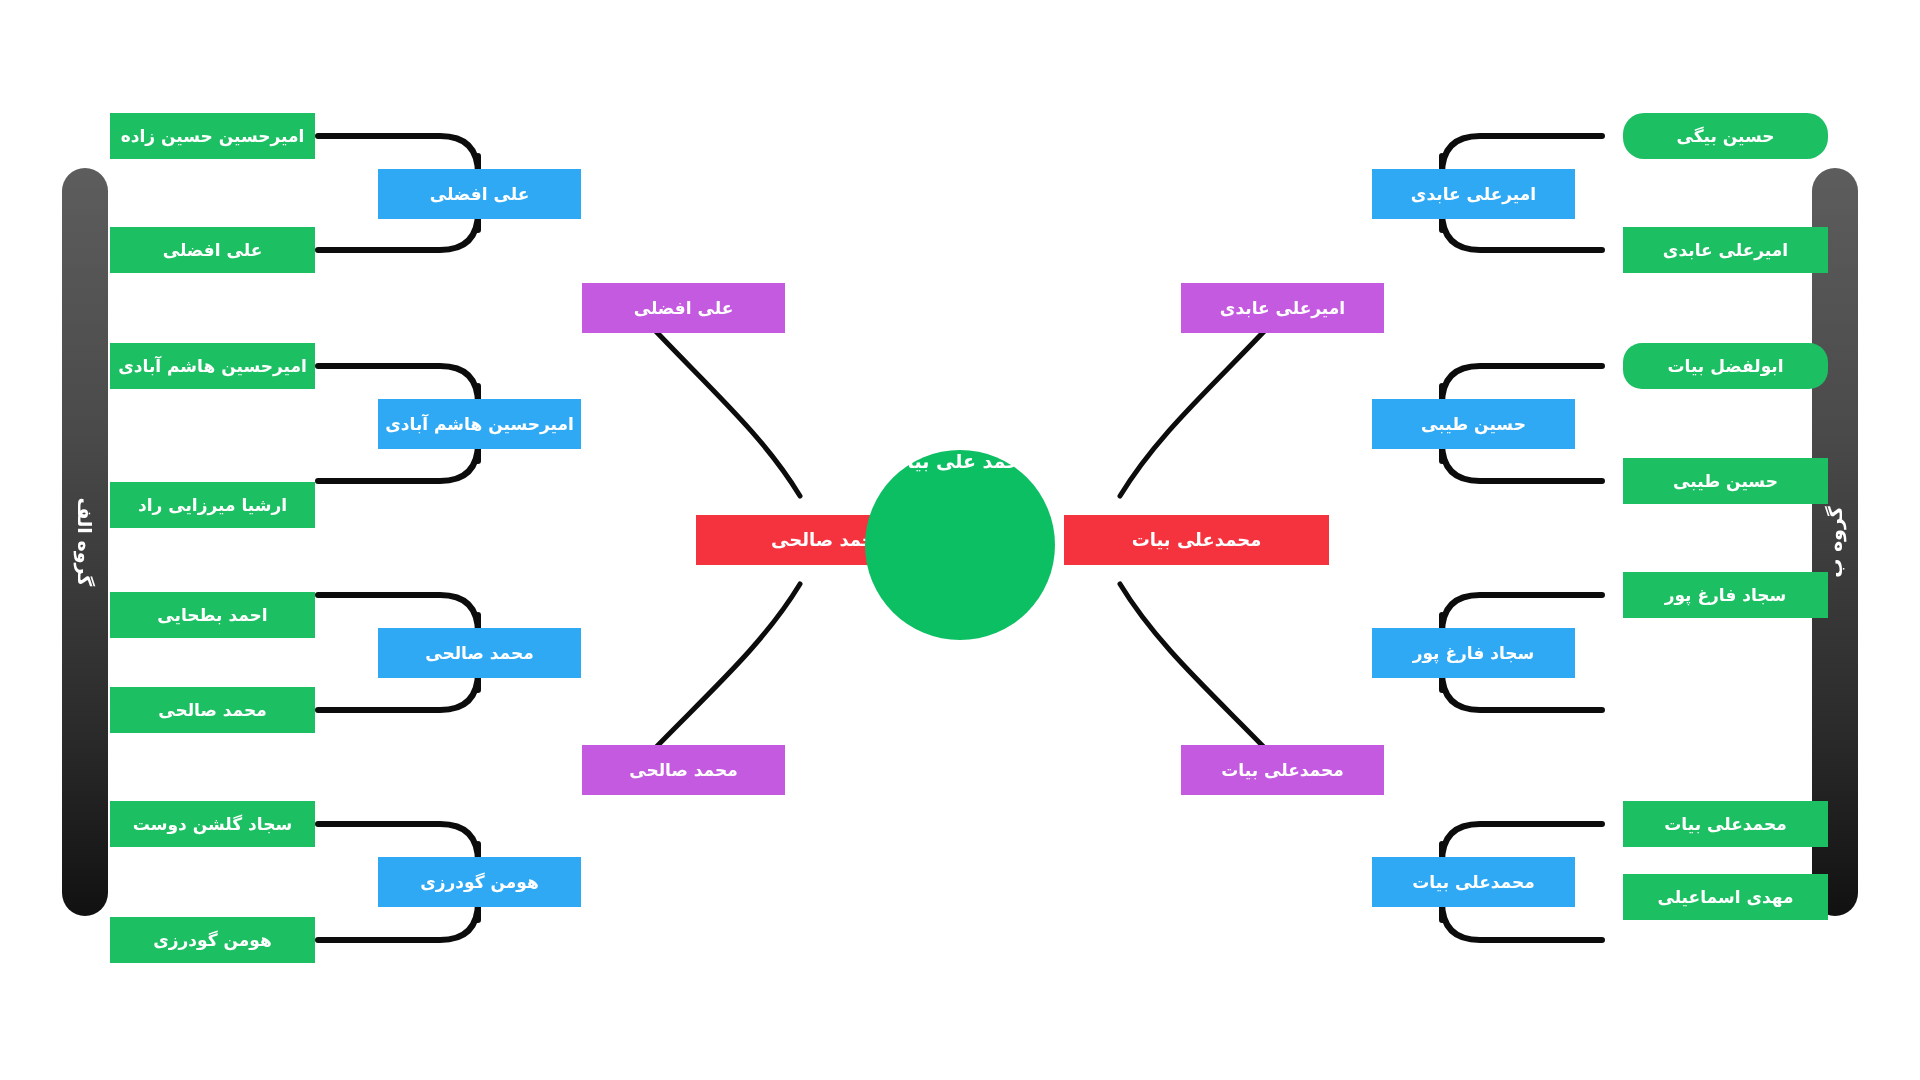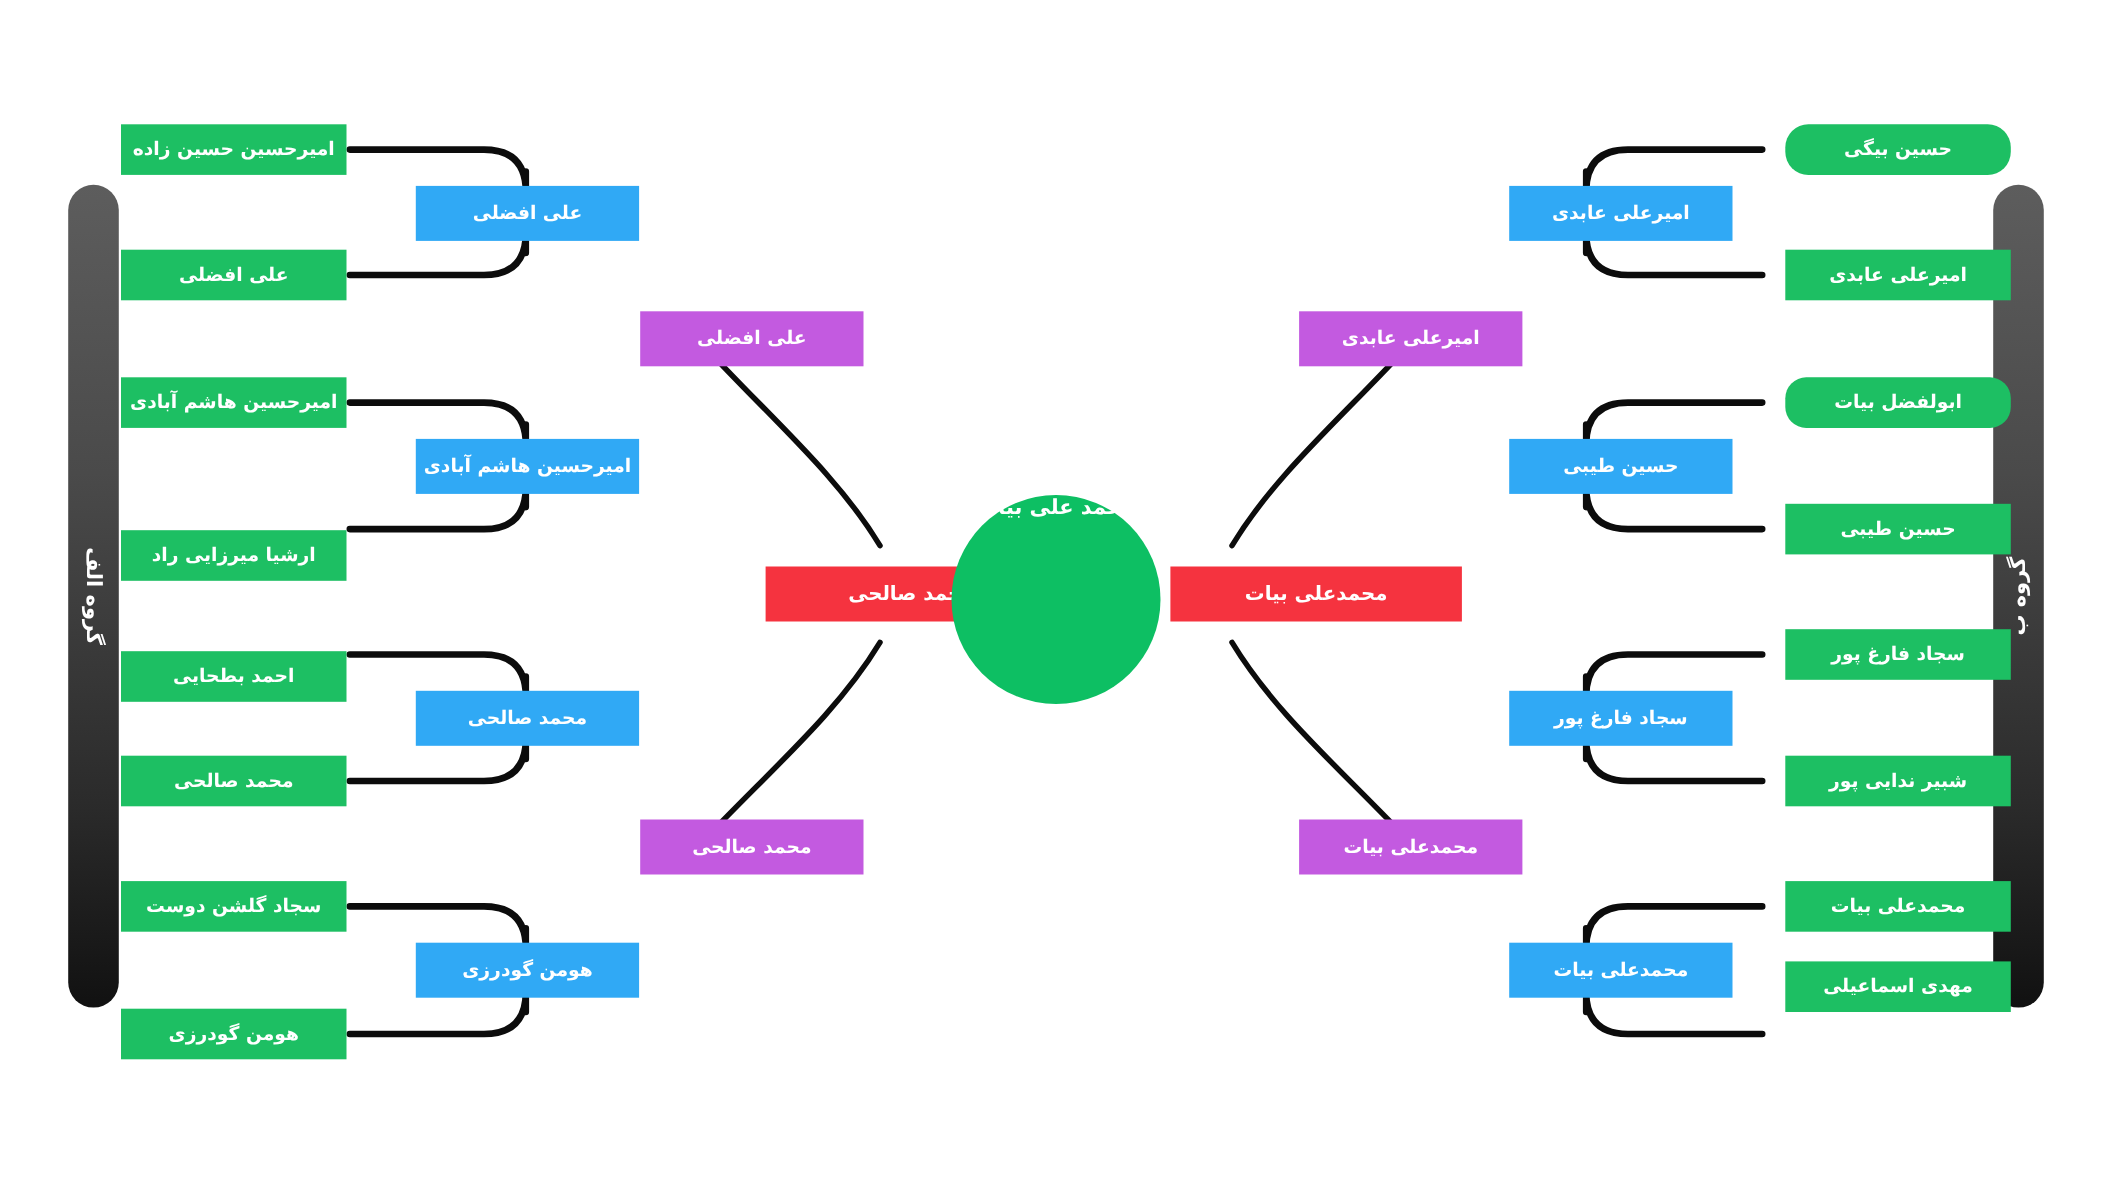--- a/index.html
+++ b/index.html
@@ -169,17 +169,16 @@
   <div class="box r8" style="left:1372px; top:169px;">امیرعلی عابدی</div>
   <div class="box r8" style="left:1372px; top:399px;">حسین طیبی</div>
   <div class="box r8" style="left:1372px; top:628px;">سجاد فارغ پور</div>
   <div class="box r8" style="left:1372px; top:857px;">محمدعلی بیات</div>
 
   <div class="box r16" style="left:1623px; top:113px;border-radius:21px;">حسین بیگی</div>
   <div class="box r16" style="left:1623px; top:227px;">امیرعلی عابدی</div>
   <div class="box r16" style="left:1623px; top:343px;border-radius:19px;">ابولفضل بیات</div>
   <div class="box r16" style="left:1623px; top:458px;">حسین طیبی</div>
   <div class="box r16" style="left:1623px; top:572px;">سجاد فارغ پور</div>
-  <div class="box r16" style="left:1623px; top:687px;">شبیر ندایی پور</div>
   <div class="box r16" style="left:1623px; top:801px;">محمدعلی بیات</div>
   <div class="box r16" style="left:1623px; top:874px;">مهدی اسماعیلی</div>
 
 </div>
 
 </body></html>

